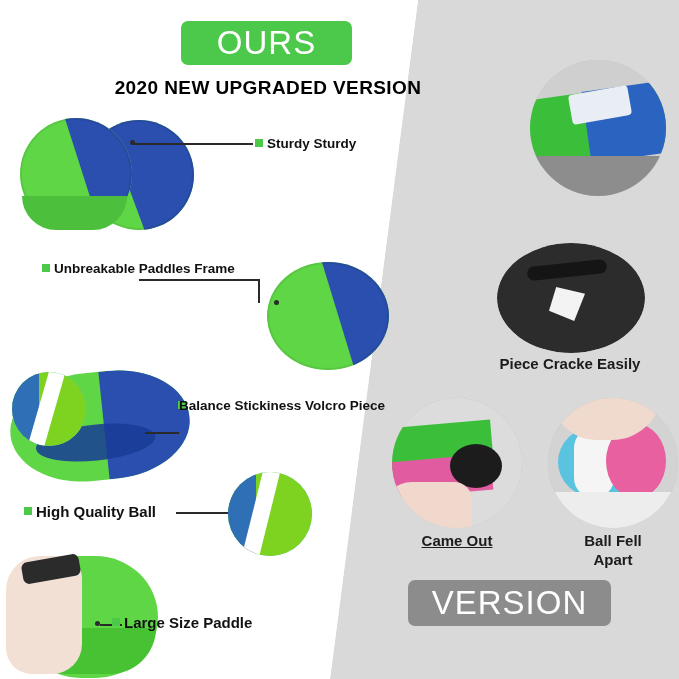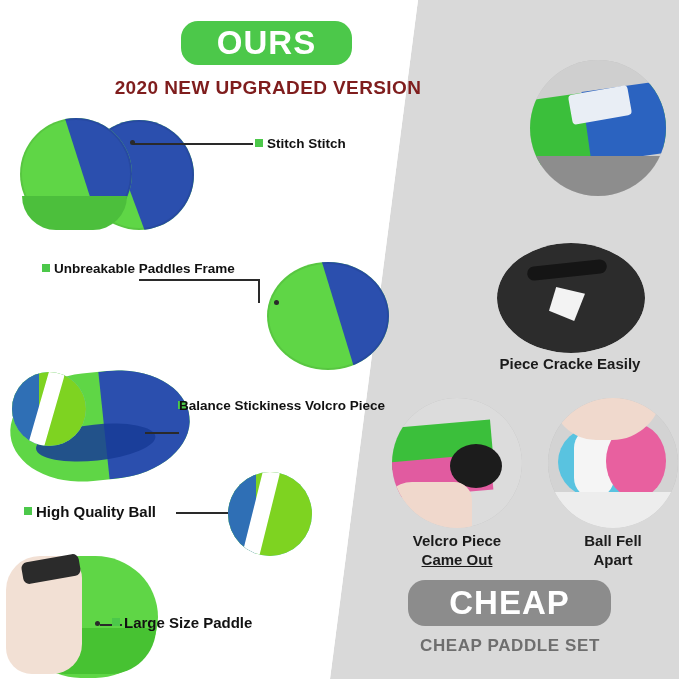--- a/index.html
+++ b/index.html
@@ -42,23 +42,23 @@
     -webkit-clip-path: polygon(408px 0px, 418px 0px, 330px 679px, 320px 679px);
     clip-path: polygon(408px 0px, 418px 0px, 330px 679px, 320px 679px);
   }
 
   
   .badge {
     position: absolute;
     display: flex;
     align-items: center;
     justify-content: center;
-    border-radius: 17px;
+    border-radius: 7px;
     letter-spacing: 1px;
-    font-weight: bold;
+    font-weight: normal;
   }
   .badge-ours {
     left: 181px;
     top: 21px;
     width: 171px;
     height: 44px;
     background: #4cc84a;
     color: #ffffff;
     font-size: 33px;
   }
@@ -70,21 +70,21 @@
     background: #8c8c8c;
     color: #ffffff;
     font-size: 33px;
   }
   .sub-ours {
     position: absolute;
     left: 108px;
     top: 77px;
     width: 320px;
     text-align: center;
-    color: #7f1d1d;
+    color: #000000;
     font-size: 19px;
     font-weight: bold;
     letter-spacing: .4px;
   }
   .sub-others {
     position: absolute;
     left: 390px;
     top: 636px;
     width: 240px;
     text-align: center;
@@ -227,21 +227,21 @@
 
   <div class="leader" style="left:145px; top:432px; width:34px; height:1.5px;"></div>
 
   <div class="leader" style="left:176px; top:512px; width:52px; height:1.5px;"></div>
 
   <div class="leader" style="left:100px; top:624px; width:22px; height:1.5px;"></div>
   <div class="leader-dot" style="left:95px; top:621px;"></div>
 
   <div class="callout" style="left:255px; top:136px;">
     <span class="marker"></span>
-    <span>Stitch Stitch</span>
+    <span>Sturdy Sturdy</span>
   </div>
 
   <div class="callout" style="left:42px; top:261px;">
     <span class="marker"></span>
     <span>Unbreakable Paddles Frame</span>
   </div>
 
   <div class="callout" style="left:178px; top:398px; flex-direction:row;">
     <span class="marker"></span>
     <span style="display:block;">
@@ -258,23 +258,22 @@
     <span class="marker" style="margin-top:4px;"></span>
     <span>Large Size Paddle</span>
   </div>
 
   <div class="badge badge-ours">
     <span>OURS</span>
   </div>
   <div class="sub-ours">2020 NEW UPGRADED VERSION</div>
 
   <div class="badge badge-others">
-    <span>CHEAP</span>
-  </div>
-  <div class="sub-others">CHEAP PADDLE SET</div>
+    <span>VERSION</span>
+  </div>
 
   <div class="bubble" style="left:530px; top:60px; width:136px; height:136px;">
     <div class="inner" style="background:#cfcfcf;"></div>
     <div style="position:absolute;left:-10px;top:30px;width:170px;height:66px;background:#3bbf3b;transform:rotate(-8deg);"></div>
     <div style="position:absolute;left:56px;top:24px;width:110px;height:72px;background:#2b63c0;transform:rotate(-8deg);"></div>
     <div style="position:absolute;left:40px;top:30px;width:60px;height:30px;background:#e9eef5;transform:rotate(-10deg);border-radius:4px;"></div>
     <div style="position:absolute;left:-10px;top:96px;width:170px;height:50px;background:#8d8d8d;"></div>
   </div>
 
   <div class="bubble" style="left:497px; top:243px; width:148px; height:110px;">
@@ -287,21 +286,20 @@
   </div>
 
   <div class="bubble" style="left:392px; top:398px; width:130px; height:130px;">
     <div class="inner" style="background:#dcdcdc;"></div>
     <div style="position:absolute;left:-4px;top:26px;width:104px;height:42px;background:#3bbf3b;transform:rotate(-5deg);"></div>
     <div style="position:absolute;left:-4px;top:60px;width:104px;height:36px;background:#e15ba0;transform:rotate(-5deg);"></div>
     <div style="position:absolute;left:58px;top:46px;width:52px;height:44px;background:#1c1c1c;border-radius:50%;"></div>
     <div style="position:absolute;left:-10px;top:84px;width:90px;height:60px;background:#f0d8cc;border-radius:30px 18px 8px 8px;"></div>
   </div>
   <div class="rcaption" style="left:382px; top:532px; width:150px;">
-    <span style="display:block;">Velcro Piece</span>
     <span style="display:block;text-decoration:underline;">Came Out</span>
   </div>
 
   <div class="bubble" style="left:548px; top:398px; width:130px; height:130px;">
     <div class="inner" style="background:#d3d3d3;"></div>
     <div style="position:absolute;left:10px;top:28px;width:78px;height:72px;background:#59c3e0;border-radius:50%;"></div>
     <div style="position:absolute;left:26px;top:30px;width:40px;height:70px;background:#f5f5f5;border-radius:20px;"></div>
     <div style="position:absolute;left:58px;top:26px;width:60px;height:74px;background:#e8609f;border-radius:50%;"></div>
     <div style="position:absolute;left:4px;top:-8px;width:110px;height:50px;background:#f0d9cd;border-radius:0 0 50px 44px;"></div>
     <div style="position:absolute;left:-6px;top:94px;width:150px;height:46px;background:#ededed;"></div>

